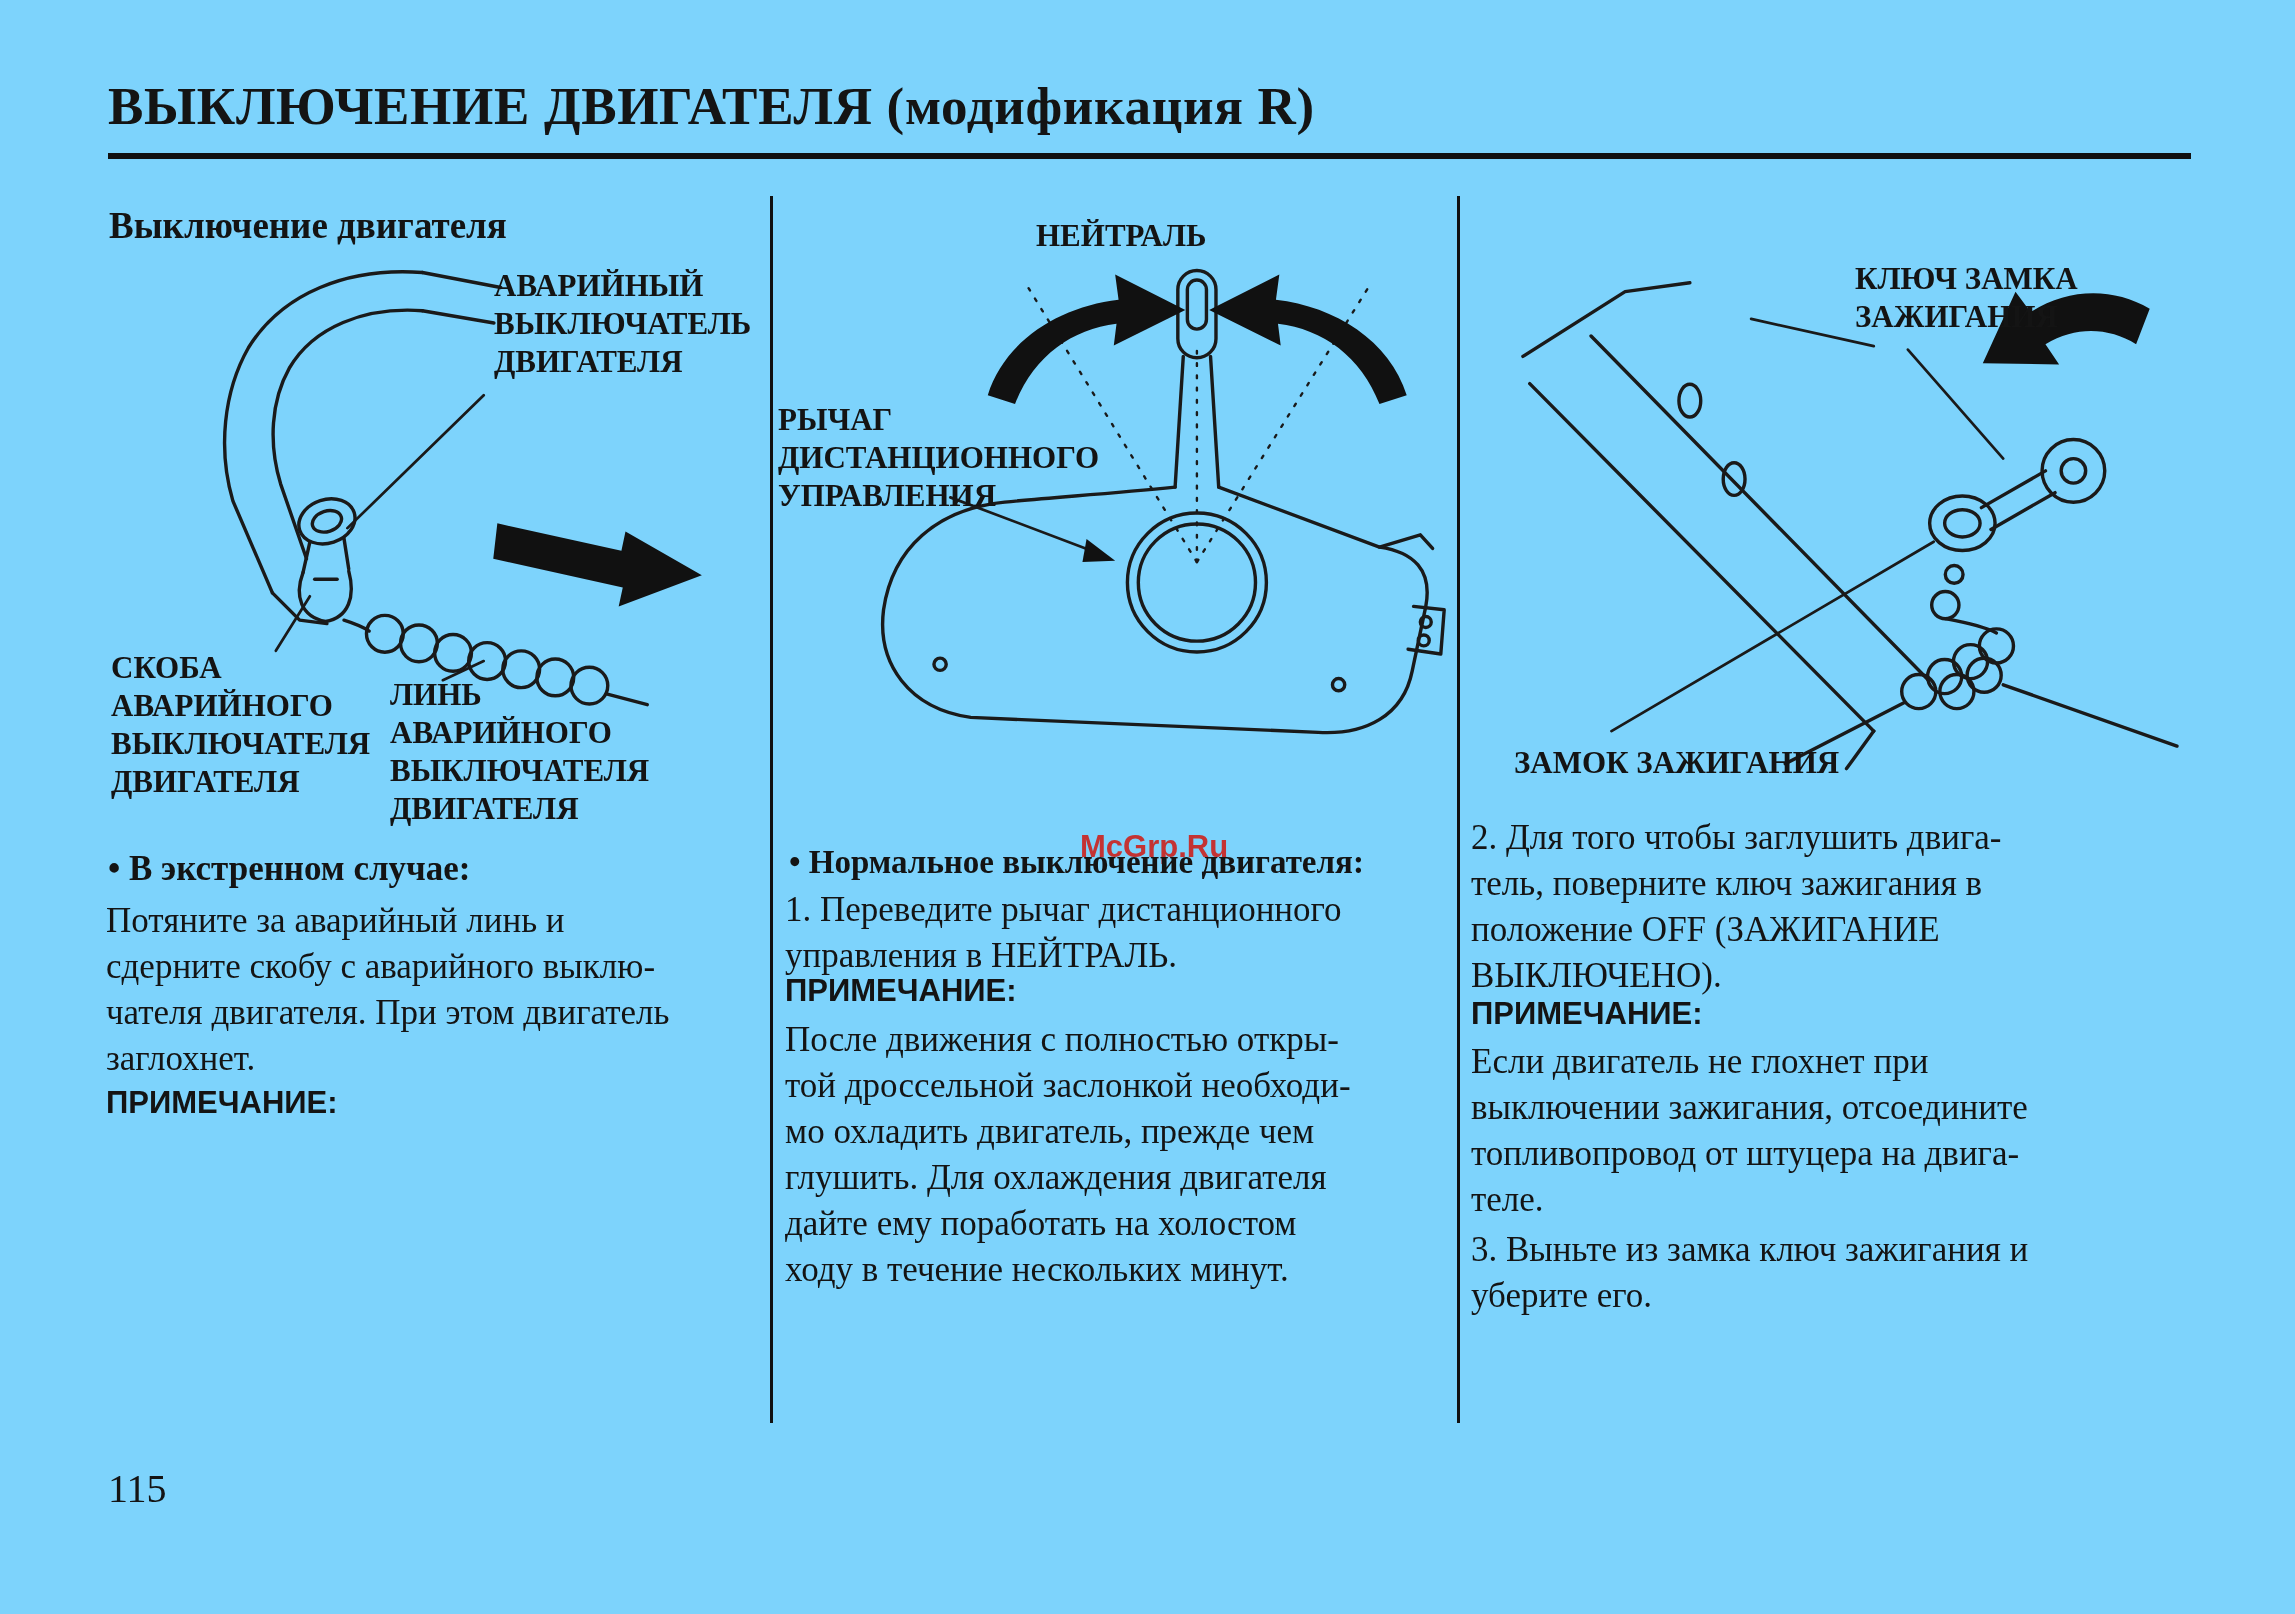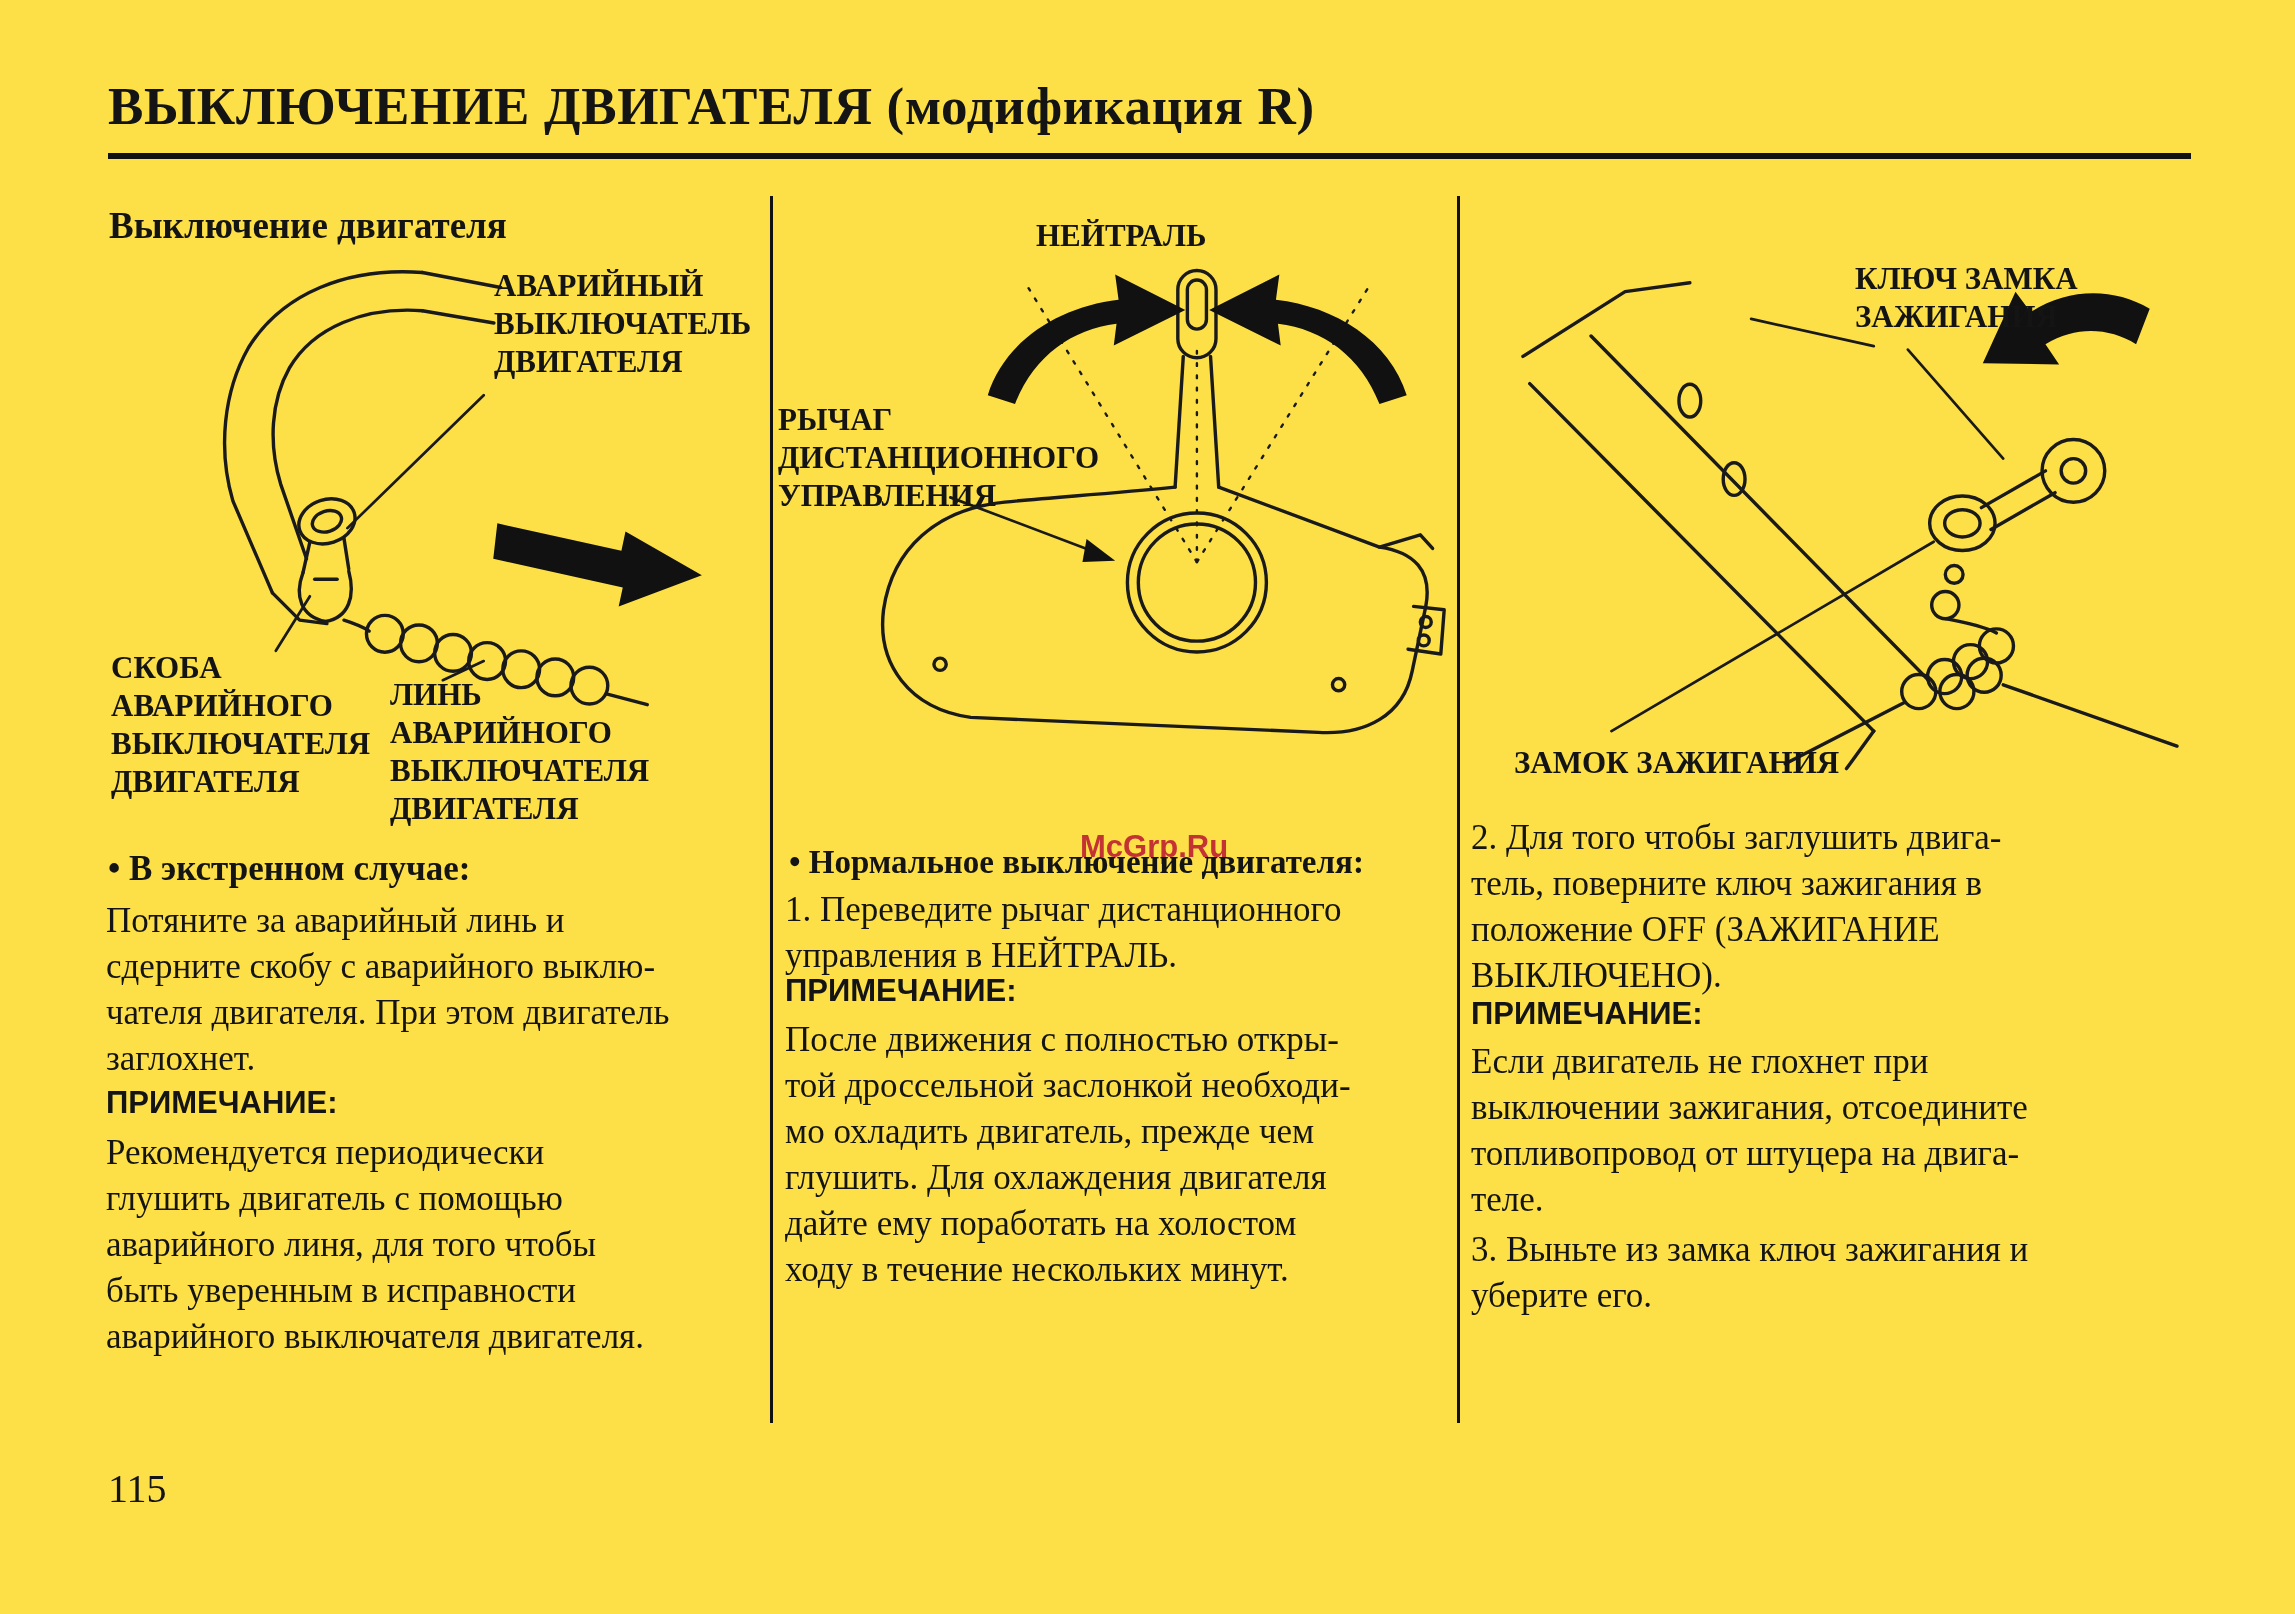--- a/index.html
+++ b/index.html
@@ -1,19 +1,19 @@
 <!DOCTYPE html>
 <html style="font-size:11px"><head>
 <meta charset="utf-8">
 <style>
   html,body{margin:0;padding:0;background:#e8e8e8;}
   .page{
     position:relative;
     width:2295px;height:1615px;
-    background:#fde047;
+    background:#7dd3fc;
     overflow:hidden;
     font-family:"Liberation Serif", serif;
     color:#141414;
   }
   .abs{position:absolute;}
   
   .page-title{
     font-weight:bold;
     font-size:53px;
     letter-spacing:0.7px;
@@ -94,25 +94,20 @@
 АВАРИЙНОГО
 ВЫКЛЮЧАТЕЛЯ
 ДВИГАТЕЛЯ</div>
 
   <div class="abs bullet-heading" style="left:108px;top:849px;">• В экстренном случае:</div>
   <div class="abs body-text" style="left:106px;top:898px;width:654px;">Потяните за аварийный линь и
 сдерните скобу с аварийного выклю-
 чателя двигателя. При этом двигатель
 заглохнет.</div>
   <div class="abs note-label" style="left:106px;top:1085px;">ПРИМЕЧАНИЕ:</div>
-  <div class="abs body-text" style="left:106px;top:1130px;width:654px;">Рекомендуется периодически
-глушить двигатель с помощью
-аварийного линя, для того чтобы
-быть уверенным в исправности
-аварийного выключателя двигателя.</div>
 
   <div class="abs callout" style="left:1036px;top:217px;">НЕЙТРАЛЬ</div>
 
   <svg class="abs" style="left:780px;top:262px;" width="671" height="515" viewBox="0 0 985 755">
     <g stroke="#1a1a1a" stroke-width="5" fill="none" stroke-linecap="round" stroke-linejoin="round">
 
       <path d="M 612 440 L 360 30" stroke-dasharray="4 14" stroke-width="3.5"></path>
       <path d="M 612 440 L 868 30" stroke-dasharray="4 14" stroke-width="3.5"></path>
       <path d="M 612 440 L 612 120" stroke-dasharray="4 14" stroke-width="3.5"></path>
 

